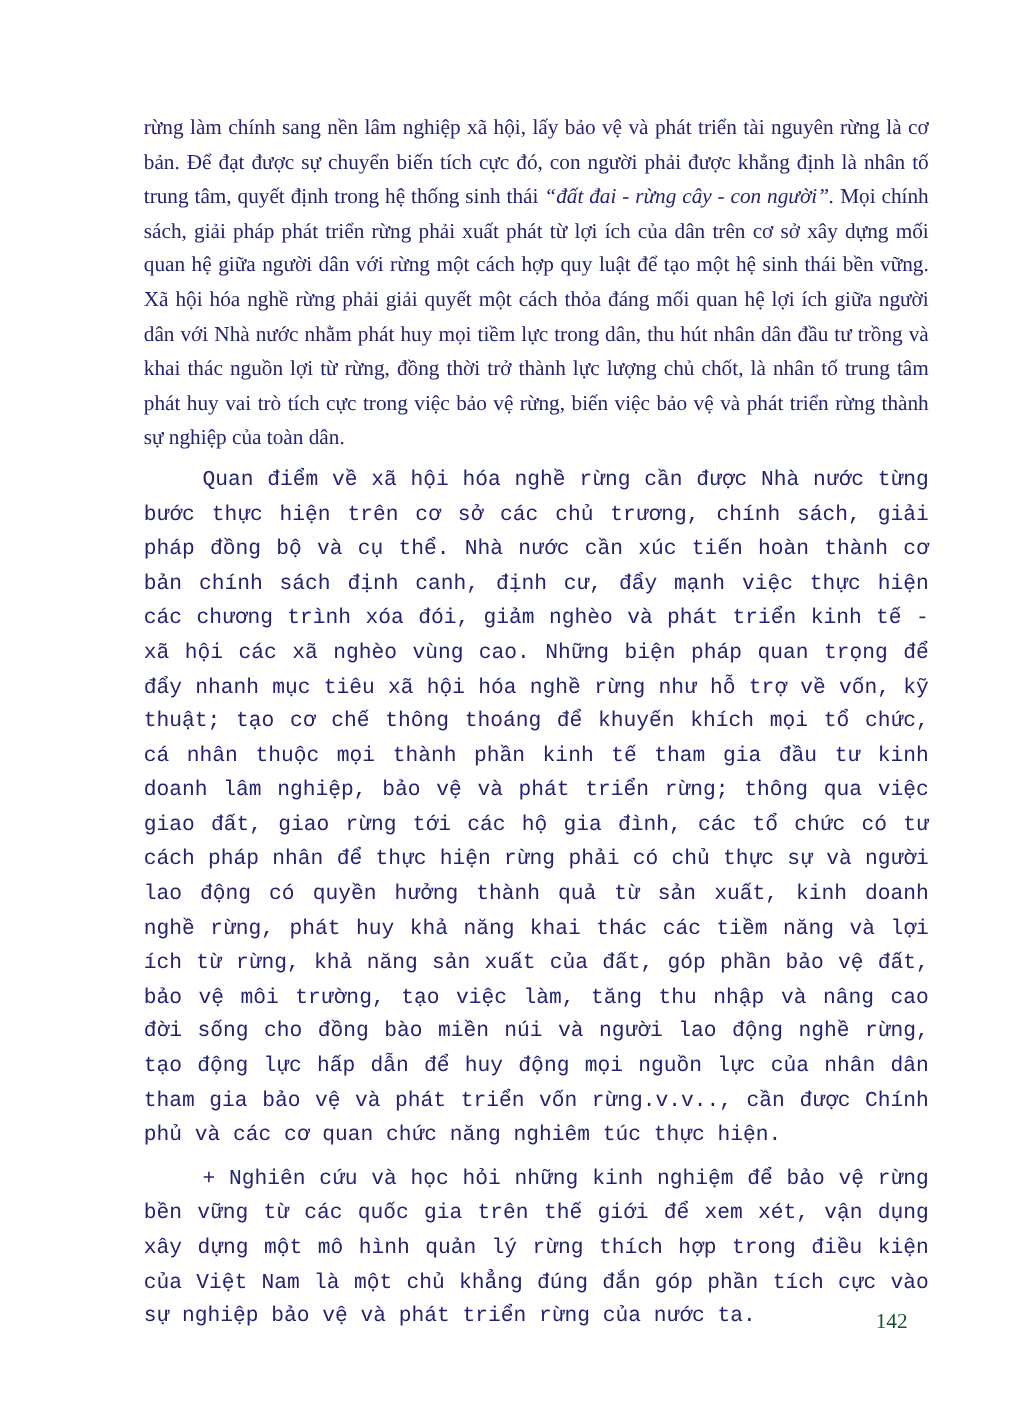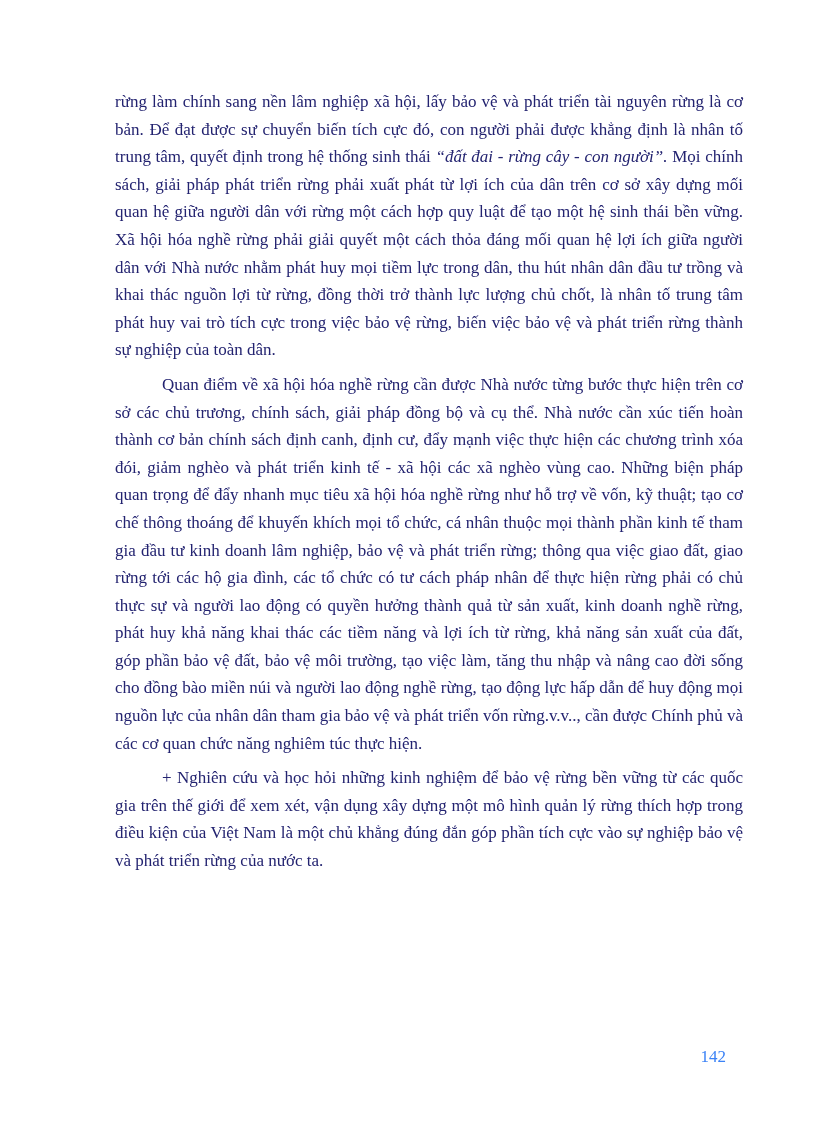--- a/index.html
+++ b/index.html
@@ -24,35 +24,36 @@
     font-size: 17px;
     line-height: 27.6px;
     text-align: justify;
   }
   .para {
     margin: 0;
     padding: 0;
   }
   .para + .para {
     margin-top: 7px;
+    font-family: Liberation Mono, monospace;
   }
   .para.indent {
     text-indent: 47px;
   }
   .run {
     font-style: normal;
   }
   .run-italic {
     font-style: italic;
   }
   .page-number {
     position: absolute;
     right: 70px;
     top: 1046px;
-    color: #3b82f6;
+    color: #14532d;
     font-size: 17px;
     line-height: 22px;
   }
 </style>
 </head>
 <body>
 
 <div class="page">
   <div class="text-block" id="doc-body">
       <p class="para"><span class="run">rừng làm chính sang nền lâm nghiệp xã hội, lấy bảo vệ và phát triển tài nguyên rừng là cơ bản. Để đạt được sự chuyển biến tích cực đó, con người phải được khẳng định là nhân tố trung tâm, quyết định trong hệ thống sinh thái </span><span class="run run-italic">“đất đai - rừng cây - con người”.</span><span class="run"> Mọi chính sách, giải pháp phát triển rừng phải xuất phát từ lợi ích của dân trên cơ sở xây dựng mối quan hệ giữa người dân với rừng một cách hợp quy luật để tạo một hệ sinh thái bền vững. Xã hội hóa nghề rừng phải giải quyết một cách thỏa đáng mối quan hệ lợi ích giữa người dân với Nhà nước nhằm phát huy mọi tiềm lực trong dân, thu hút nhân dân đầu tư trồng và khai thác nguồn lợi từ rừng, đồng thời trở thành lực lượng chủ chốt, là nhân tố trung tâm phát huy vai trò tích cực trong việc bảo vệ rừng, biến việc bảo vệ và phát triển rừng thành sự nghiệp của toàn dân.</span></p>

